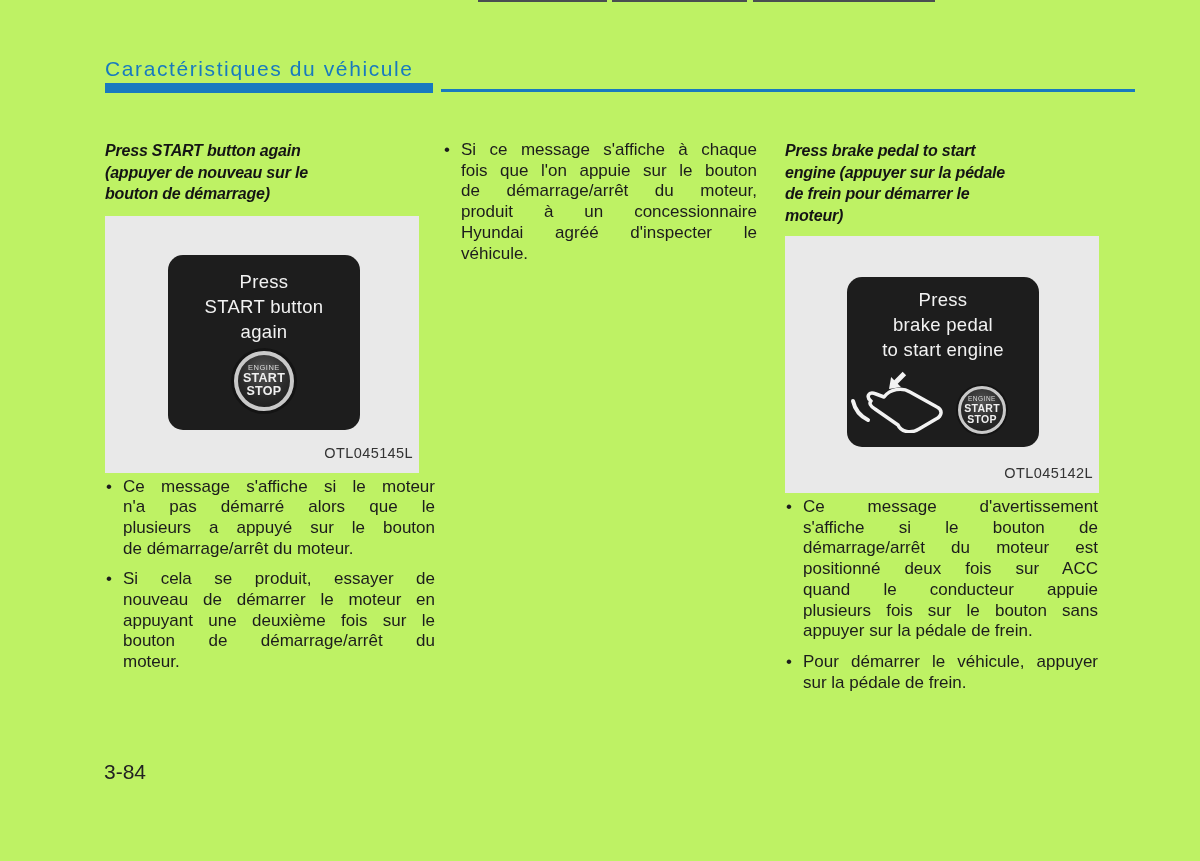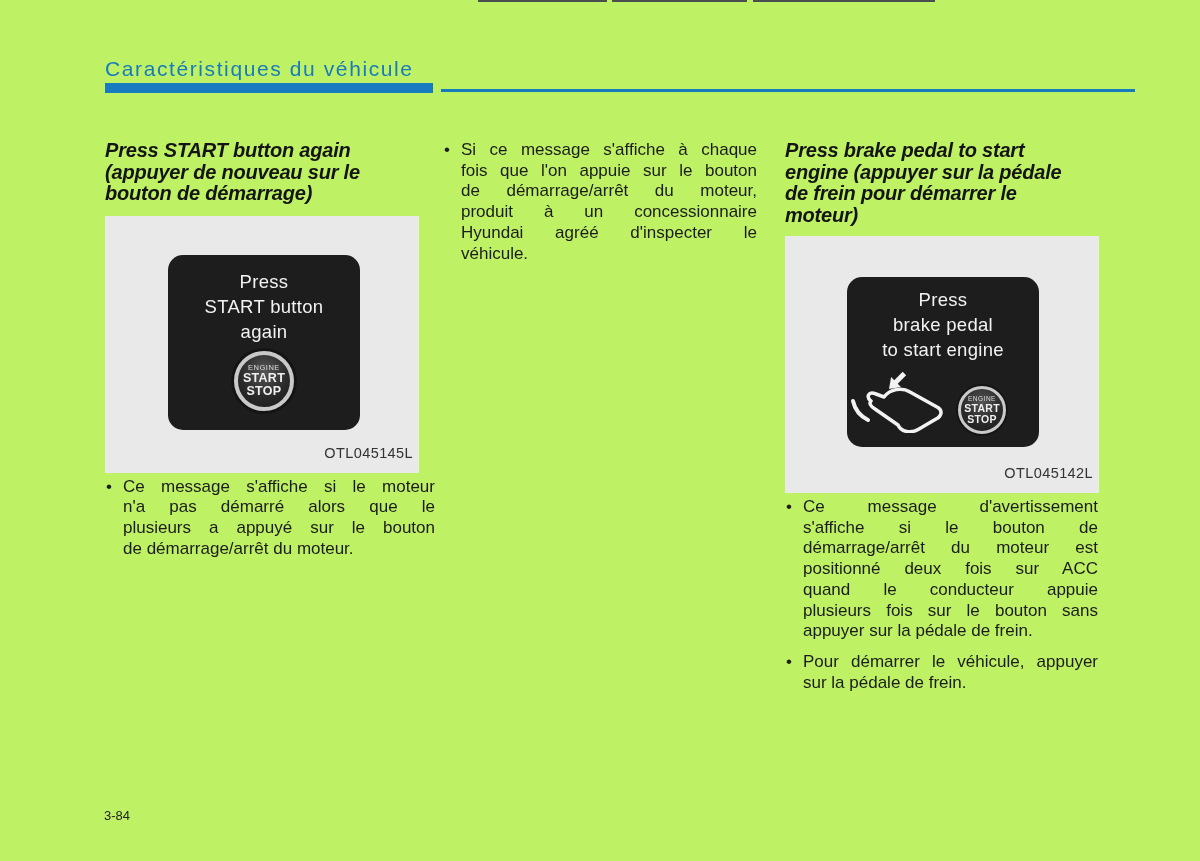--- a/index.html
+++ b/index.html
@@ -24,21 +24,21 @@
   }
   .header-bar { position:absolute; left:105px; top:83px; width:328px; height:10px; background:#187abf; }
   .header-rule { position:absolute; left:441px; top:89px; width:694px; height:3px; background:#187abf; }
 
   
   .col { position:absolute; top:140px; }
   .col-1 { left:105px; width:330px; }
   .col-2 { left:443px; width:314px; }
   .col-3 { left:785px; width:313px; }
 
-  .heading { font-weight:bold; font-style:italic; font-size:20px; line-height:21.5px; color:#141414; letter-spacing:-0.2px; }
+  .heading { font-weight:bold; font-style:italic; font-size:16px; line-height:21.5px; color:#141414; letter-spacing:-0.2px; }
 
   
   .figure { position:relative; width:314px; height:257px; background:#e9e9e9; }
   .fig-1 { margin-top:11px; }
   .fig-2 { margin-top:10px; }
   .display {
     position:absolute; background:#1d1d1d; border-radius:15px; color:#f2f2f2;
   }
   .fig-1 .display { left:63px; top:39px; width:192px; height:175px; }
   .fig-2 .display { left:62px; top:41px; width:192px; height:170px; }
@@ -71,21 +71,21 @@
 
   
   .bullets { margin:0; padding:0; list-style:none; }
   .fig-after { margin-top:4px; }
   .bullets li { position:relative; padding-left:18px; margin:0 0 10px 0; font-size:17px; line-height:20.7px; color:#1c1c1c; }
   .bullets li:last-child { margin-bottom:0; }
   .bullets li::before { content:"\2022"; position:absolute; left:1px; top:0; }
   .jline { text-align:justify; text-align-last:justify; }
   .jline.last { text-align-last:left; }
 
-  .page-num { position:absolute; left:104px; top:808px; font-size:13px; color:#222222; }
+  .page-num { position:absolute; left:104px; top:760px; font-size:21px; color:#222222; }
 </style>
 </head>
 <body>
 
 <div class="page">
 
   <div class="artifact-top"></div>
 
   <div class="header-title">Caractéristiques du véhicule</div>
   <div class="header-bar"></div>
@@ -113,20 +113,27 @@
       </div>
       <div class="caption">OTL045145L</div>
     </div>
 
     <ul class="bullets fig-after">
       <li>
         <div class="jline">Ce message s'affiche si le moteur</div>
         <div class="jline">n'a pas démarré alors que le</div>
         <div class="jline">plusieurs a appuyé sur le bouton</div>
         <div class="jline last">de démarrage/arrêt du moteur.</div>
+      </li>
+      <li>
+        <div class="jline">Si cela se produit, essayer de</div>
+        <div class="jline">nouveau de démarrer le moteur en</div>
+        <div class="jline">appuyant une deuxième fois sur le</div>
+        <div class="jline">bouton de démarrage/arrêt du</div>
+        <div class="jline last">moteur.</div>
       </li>
     </ul>
   </div>
 
   <div class="col col-2">
     <ul class="bullets">
       <li>
         <div class="jline">Si ce message s'affiche à chaque</div>
         <div class="jline">fois que l'on appuie sur le bouton</div>
         <div class="jline">de démarrage/arrêt du moteur,</div>

